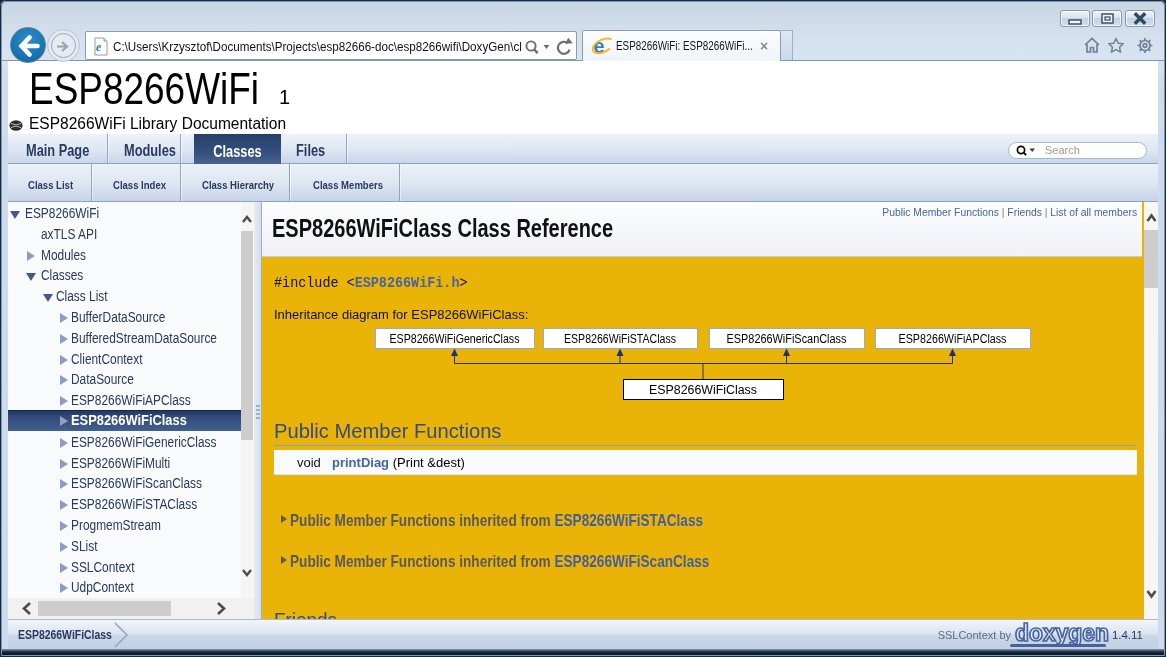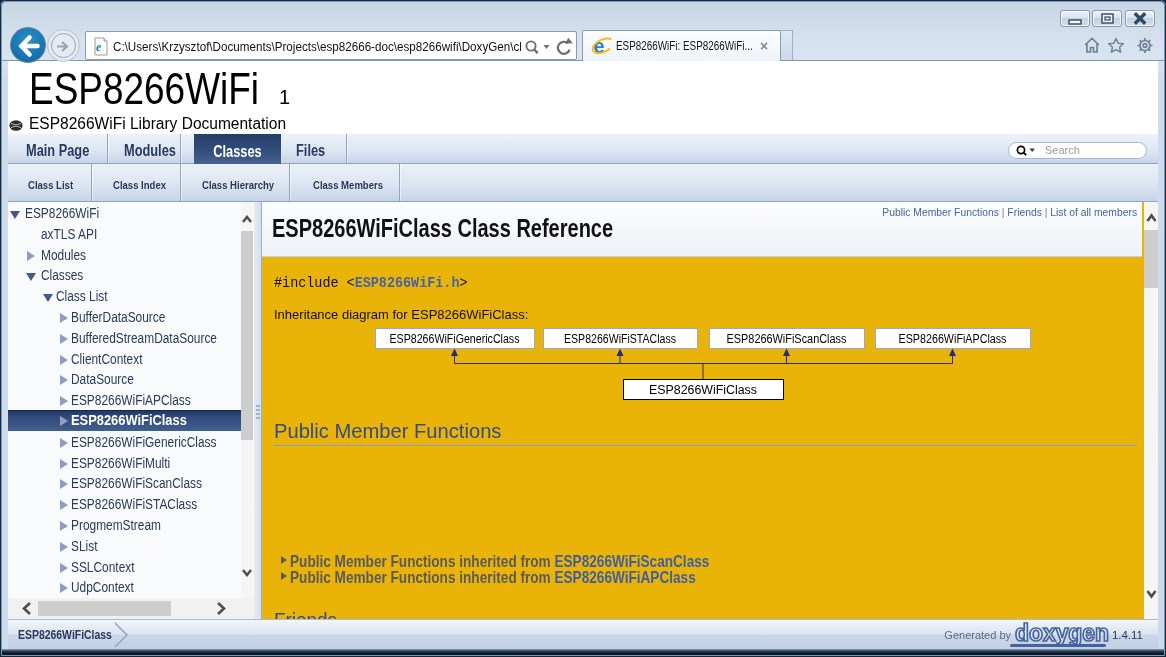--- a/index.html
+++ b/index.html
@@ -338,46 +338,50 @@
       <rect x="507.5" y="4.5" width="155" height="20" fill="#fff" stroke="#9aa7cf"></rect>
       <text x="584.5" y="18.5" font-size="12.5" fill="#000" text-anchor="middle" font-family="Liberation Sans" textLength="108" lengthAdjust="spacingAndGlyphs">ESP8266WiFiAPClass</text>
       <path d="M584.5 39.5 L584.5 31" stroke="#22307a" fill="none"></path>
       <path d="M581.0 32 L584.5 24.5 L588.0 32 Z" fill="#22307a"></path>
       <rect x="255.5" y="55.5" width="160" height="20" fill="#fff" stroke="#000"></rect>
       <text x="335" y="69.5" font-size="12.5" fill="#000" text-anchor="middle" font-family="Liberation Sans" textLength="108" lengthAdjust="spacingAndGlyphs">ESP8266WiFiClass</text>
       <path d="M86.5 39.5 L584.5 39.5" stroke="#22307a" fill="none"></path>
       <path d="M335 55 L335 39.5" stroke="#22307a" fill="none"></path>
     </svg>
     <div class="grouphdr" id="gh1"><span>Public Member Functions</span></div>
+    <div id="memrow">
+          <span class="mv">void</span>
+          <span class="mn"><b>printDiag</b> (Print &amp;dest)</span>
+        </div>
+    <div class="inhrow" style="top:309px">
+          <div class="inhtri"></div>
+          <div class="inhtx">Public Member Functions inherited from <b>ESP8266WiFiSTAClass</b></div>
+        </div>
     <div class="inhrow" style="top:350px">
           <div class="inhtri"></div>
           <div class="inhtx">Public Member Functions inherited from <b>ESP8266WiFiScanClass</b></div>
-        </div>
-    <div class="inhrow" style="top:366px">
-          <div class="inhtri"></div>
-          <div class="inhtx">Public Member Functions inherited from <b>ESP8266WiFiAPClass</b></div>
         </div>
     <div class="grouphdr" id="gh2"><span style="transform:scaleX(.9)">Friends</span></div>
     <div class="sb-track" style="left:882px;top:0;width:14px;height:417px;background:#f6f6f6"></div>
     <svg class="chev" style="left:883px;top:9px" width="13" height="15">
           <path d="M2.5 10 L6.5 4.5 L10.5 10" fill="none" stroke="#4d4d4d" stroke-width="2.6"></path>
         </svg>
     <div class="sb-thumb" style="left:882px;top:28px;width:14px;height:58px"></div>
     <svg class="chev" style="left:883px;top:384px" width="13" height="15">
           <path d="M2.5 5 L6.5 10.5 L10.5 5" fill="none" stroke="#4d4d4d" stroke-width="2.6"></path>
         </svg>
   </div>
  </div>
 
  <div id="navpath">
    <div id="crumb">ESP8266WiFiClass</div>
    <svg id="crumbarrow" width="20" height="28">
         <path d="M2 2 L14 14 L2 26" fill="none" stroke="#93a7c6" stroke-width="1.6"></path>
       </svg>
-   <span id="gen">Generated by</span>
+   <span id="gen">SSLContext by</span>
    <svg style="position:absolute;right:44px;top:2px" width="102" height="26">
      <text x="50" y="19" text-anchor="middle" font-family="Liberation Sans" font-size="23" font-weight="bold" fill="#e7edf7" stroke="#47669f" stroke-width="1.7" textLength="94" lengthAdjust="spacingAndGlyphs">doxygen</text>
    </svg>
    <span id="doxyver">1.4.11</span>
    <div style="position:absolute;right:52px;top:24px;width:96px;height:3px;background:#44639e;border-radius:2px"></div>
  </div>
 </div>
 
 <div id="botbar"></div>
 <div id="frame-inner"></div>

